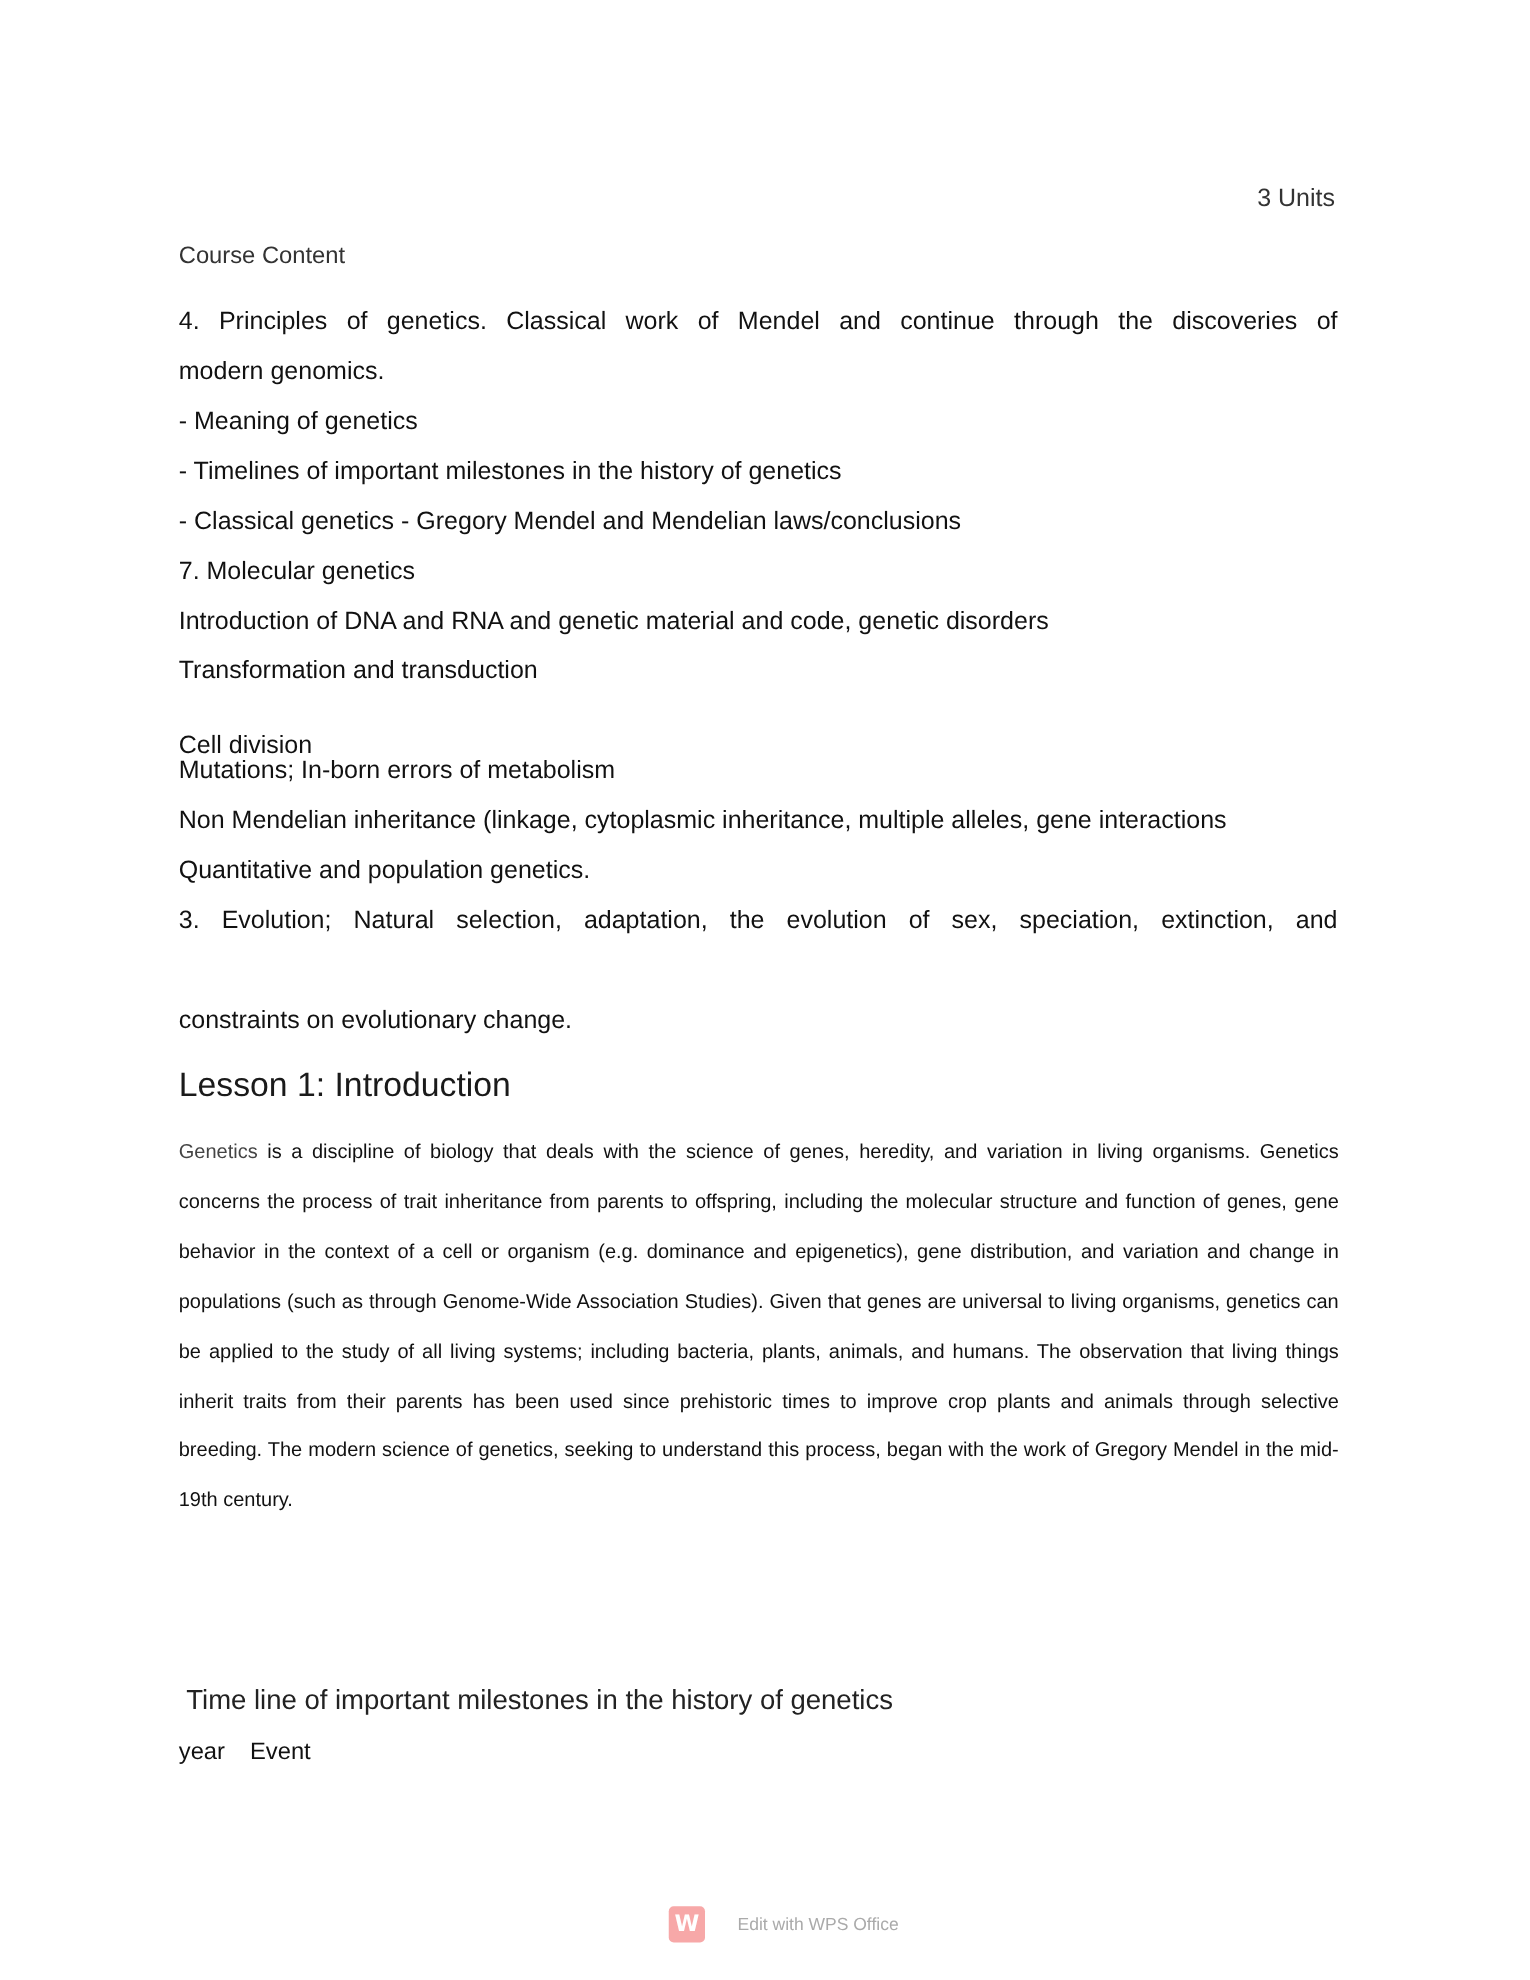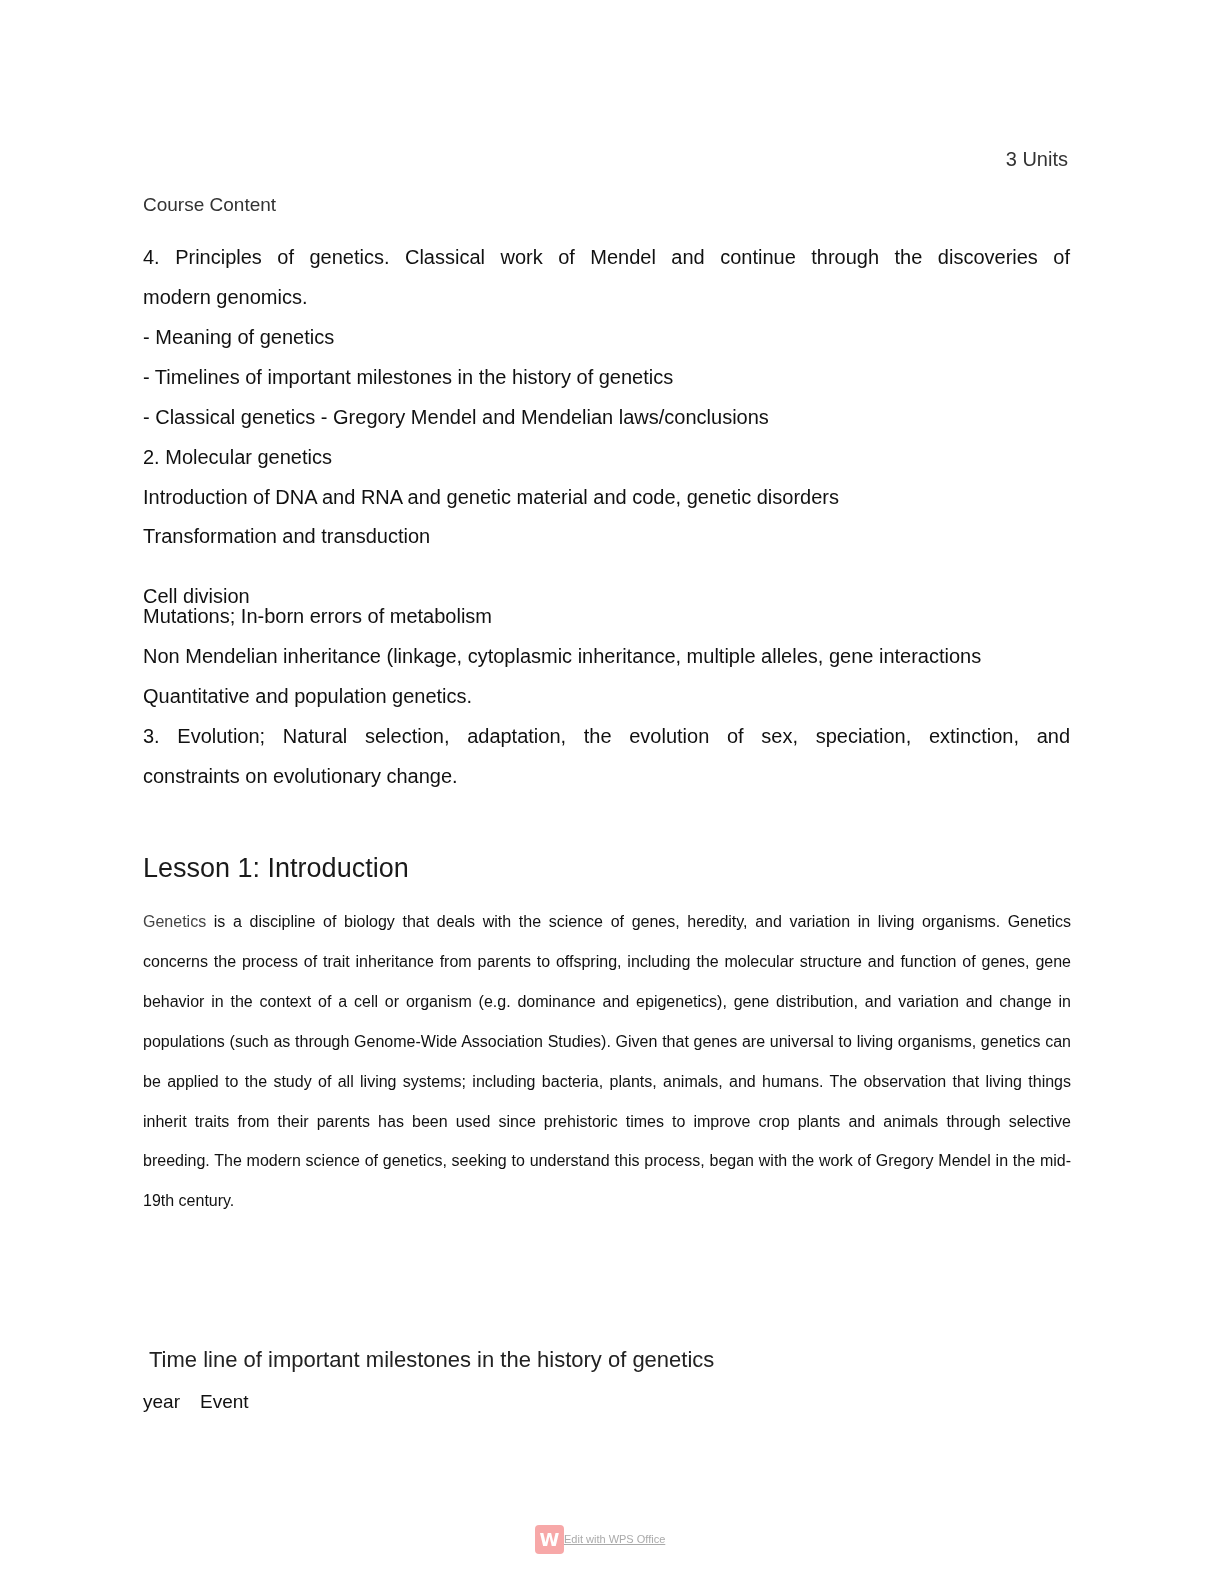--- a/index.html
+++ b/index.html
@@ -12,44 +12,44 @@
     .line { position: absolute; left: 143px; width: 927px; font-size: 20px; line-height: 24px; color: #111; white-space: nowrap; }
     .justify { text-align: justify; text-align-last: justify; white-space: normal; }
     .lesson { position: absolute; left: 143px; top: 853px; font-size: 27px; color: #1a1a1a; }
     .para { position: absolute; left: 143px; top: 902px; width: 928px; font-size: 16px; line-height: 39.9px; color: #111; text-align: justify; }
     .para .term { color: #444; }
     .tl-head { position: absolute; left: 149px; top: 1347px; font-size: 22px; color: #222; }
     .tl-cols { position: absolute; left: 143px; top: 1391px; font-size: 19px; color: #111; }
     .tl-cols span + span { margin-left: 20px; }
     .wps { position: absolute; left: 535px; top: 1524px; height: 30px; display: flex; align-items: center; }
     .wps-logo { width: 29px; height: 29px; background: #f7a8a8; border-radius: 4px; display: flex; align-items: center; justify-content: center; color: #fff; font-weight: bold; font-size: 18px; font-family: "DejaVu Sans", sans-serif; }
-    .wps-text { margin-left: 0; font-size: 11px; color: #aaa; text-decoration: underline; }
+    .wps-text { margin-left: 26px; font-size: 14px; color: #aaa; }
   </style>
 </head>
 <body>
 
 <div class="title-row">
   <div class="units">3 Units</div>
 </div>
 <div class="subhead">Course Content</div>
 
 <div class="line justify" style="top:245px;">4. Principles of genetics. Classical work of Mendel and continue through the discoveries of</div>
 <div class="line" style="top:285px;">modern genomics.</div>
 <div class="line" style="top:325px;">- Meaning of genetics</div>
 <div class="line" style="top:365px;">- Timelines of important milestones in the history of genetics</div>
 <div class="line" style="top:405px;">- Classical genetics - Gregory Mendel and Mendelian laws/conclusions</div>
-<div class="line" style="top:445px;">2. Molecular genetics</div>
+<div class="line" style="top:445px;">7. Molecular genetics</div>
 <div class="line" style="top:485px;">Introduction of DNA and RNA and genetic material and code, genetic disorders</div>
 <div class="line" style="top:524px;">Transformation and transduction</div>
 <div class="line" style="top:584px;">Cell division</div>
 <div class="line" style="top:604px;">Mutations;  In-born errors of metabolism</div>
 <div class="line" style="top:644px;">Non Mendelian inheritance (linkage, cytoplasmic inheritance, multiple alleles, gene interactions</div>
 <div class="line" style="top:684px;">Quantitative and population genetics.</div>
 <div class="line justify" style="top:724px;">3. Evolution; Natural selection, adaptation, the evolution of sex, speciation, extinction, and</div>
-<div class="line" style="top:764px;">constraints on evolutionary change.</div>
+<div class="line" style="top:804px;">constraints on evolutionary change.</div>
 
 <div class="lesson">Lesson 1: Introduction</div>
 <div class="para"><span class="term">Genetics</span><span> is a discipline of biology that deals with the science of genes, heredity, and variation in living organisms. Genetics concerns the process of trait inheritance from parents to offspring, including the molecular structure and function of genes, gene behavior in the context of a cell or organism (e.g. dominance and epigenetics), gene distribution, and variation and change in populations (such as through Genome-Wide Association Studies). Given that genes are universal to living organisms, genetics can be applied to the study of all living systems; including bacteria, plants, animals, and humans. The observation that living things inherit traits from their parents has been used since prehistoric times to improve crop plants and animals through selective breeding. The modern science of genetics, seeking to understand this process, began with the work of Gregory Mendel in the mid-19th century.</span></div>
 
 <div class="tl-head">Time line of important milestones in the history of genetics</div>
 <div class="tl-cols">
   <span>year</span><span>Event</span>
 </div>
 
 <div class="wps">

